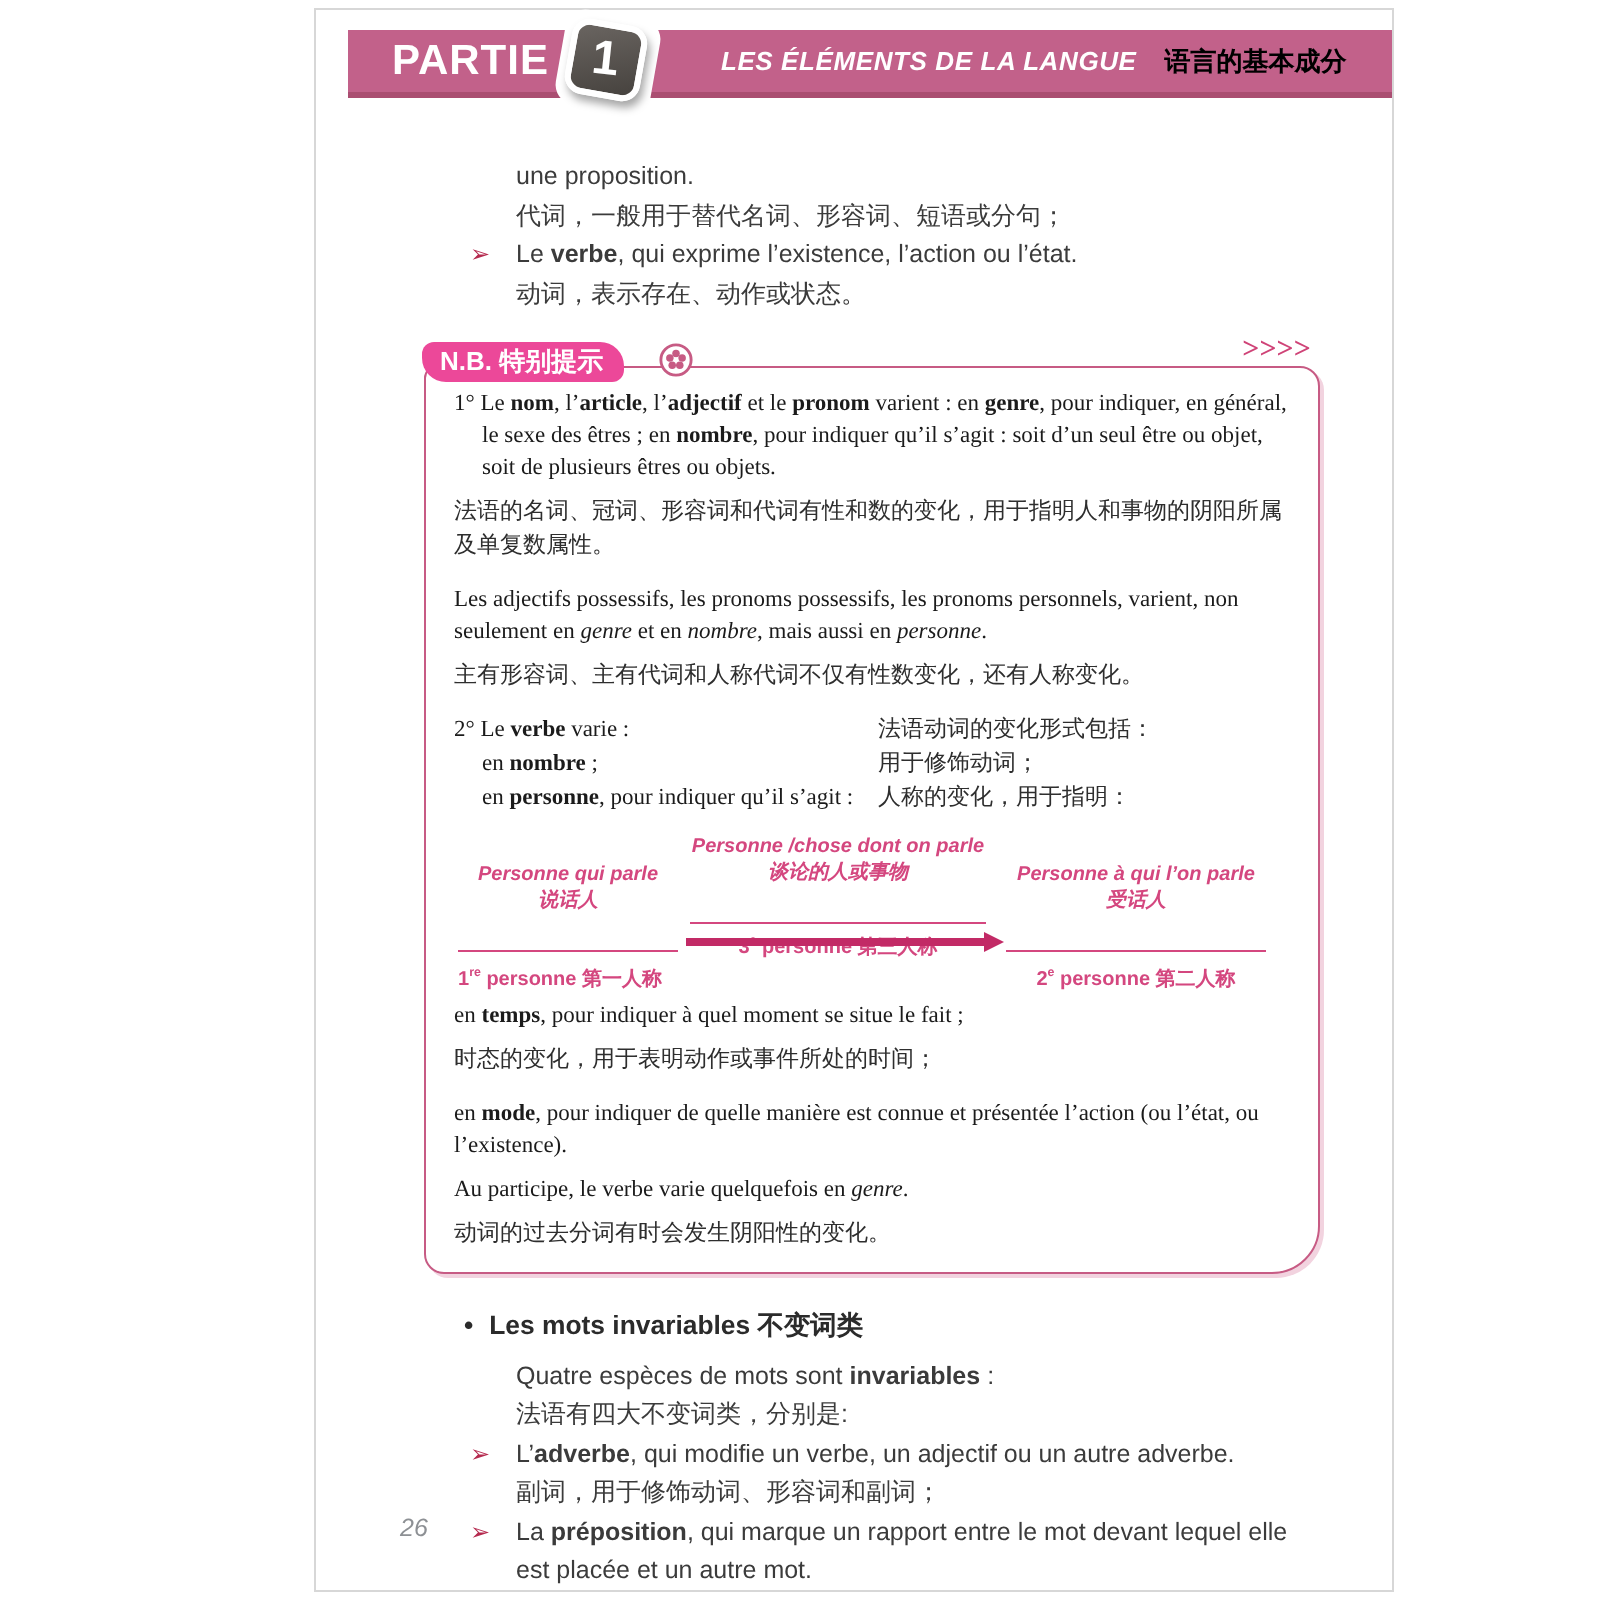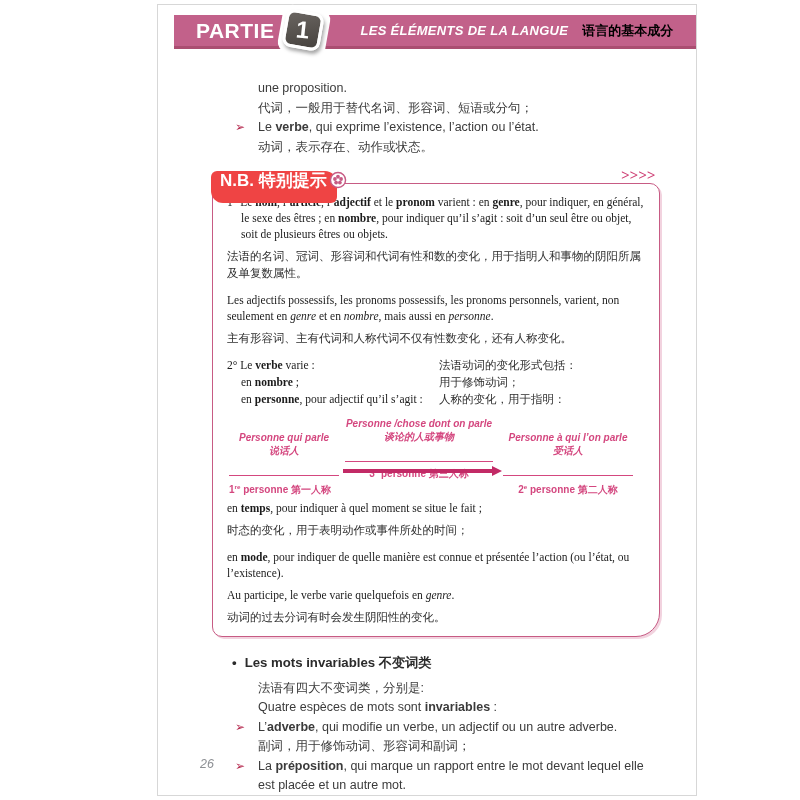--- a/index.html
+++ b/index.html
@@ -32,23 +32,23 @@
   .intro .cont{padding-left:23px;}
   .arrow-item{position:relative;padding-left:23px;}
   .arrow-glyph{position:absolute;left:0;top:0;color:#b5294e;font-size:12px;}
 
   
   .nb-box{position:relative;margin:26px 36px 0 54px;width:448px;
           border:1.5px solid #c75b84;border-radius:6px 10px 24px 10px;
           background:#fff;padding:10px 12px 8px 14px;
           font-family:"Liberation Serif","DejaVu Serif",serif;font-size:11.5px;
           line-height:16px;color:#1b1b1b;box-shadow:2px 2px 0 #f2d3df;}
-  .nb-tab{position:absolute;top:-13px;left:-2px;background:#ef4444;color:#fff;
+  .nb-tab{position:absolute;top:-13px;left:-2px;background:#ec4899;color:#fff;
           font-family:"Liberation Sans","DejaVu Sans",sans-serif;
-          font-size:17px;font-weight:bold;padding:3px 10px 15px 9px;
+          font-size:13px;font-weight:bold;padding:3px 10px 3px 9px;
           border-radius:6px 12px 6px 12px;line-height:14px;}
   .nb-icon{position:absolute;top:-13px;left:116px;width:18px;height:18px;}
   .nb-chevrons{position:absolute;top:-17px;right:4px;color:#cf4377;font-weight:bold;
                font-style:italic;font-size:15px;letter-spacing:0;}
   .nb-box p{margin:0 0 6px;}
   .hang{text-indent:-14px;padding-left:14px;}
   .zh-kai{color:#2e2e2e;line-height:17px;}
   .gap{margin-bottom:10px !important;}
 
   .vrow{display:flex;line-height:17px;}
@@ -140,21 +140,21 @@
 
       <div class="vrow">
         <div class="vfr"><span>2° Le </span><span class="rb">verbe</span><span> varie :</span></div>
         <div class="vzh zh-kai">法语动词的变化形式包括：</div>
       </div>
       <div class="vrow">
         <div class="vfr ind"><span>en </span><span class="rb">nombre</span><span> ;</span></div>
         <div class="vzh zh-kai">用于修饰动词；</div>
       </div>
       <div class="vrow">
-        <div class="vfr ind"><span>en </span><span class="rb">personne</span><span>, pour adjectif qu’il s’agit :</span></div>
+        <div class="vfr ind"><span>en </span><span class="rb">personne</span><span>, pour indiquer qu’il s’agit :</span></div>
         <div class="vzh zh-kai">人称的变化，用于指明：</div>
       </div>
 
       <div class="diagram">
         <div class="dg-col dg-left">
           <div class="dg-top">
             <div>Personne qui parle</div>
             <div>说话人</div>
           </div>
           <div class="dg-bottom"><span>1</span><span class="rsup">re</span><span> personne 第一人称</span></div>
@@ -184,22 +184,22 @@
       <p><span>en </span><span class="rb">mode</span><span>, pour indiquer de quelle manière est connue et présentée l’action (ou l’état, ou l’existence).</span></p>
 
       <p><span>Au participe, le verbe varie quelquefois en </span><span class="ri">genre</span><span>.</span></p>
       <p class="zh-kai" style="margin-bottom:2px;">动词的过去分词有时会发生阴阳性的变化。</p>
     </div>
 
     <div class="inv">
       <div class="inv-head">
         <span class="inv-bullet">•</span><span>Les mots invariables 不变词类</span>
       </div>
+      <div class="inv-line"><span>Quatre espèces de mots sont </span><span class="rb">invariables</span><span> :</span></div>
       <div class="inv-line">法语有四大不变词类，分别是:</div>
-      <div class="inv-line"><span>Quatre espèces de mots sont </span><span class="rb">invariables</span><span> :</span></div>
       <div class="inv-item">
         <span class="arrow-glyph">➢</span>
         <span><span>L’</span><span class="rb">adverbe</span><span>, qui modifie un verbe, un adjectif ou un autre adverbe.</span></span>
       </div>
       <div class="inv-line">副词，用于修饰动词、形容词和副词；</div>
       <div class="inv-item">
         <span class="arrow-glyph">➢</span>
         <span><span>La </span><span class="rb">préposition</span><span>, qui marque un rapport entre le mot devant lequel elle est placée et un autre mot.</span></span>
       </div>
     </div>

